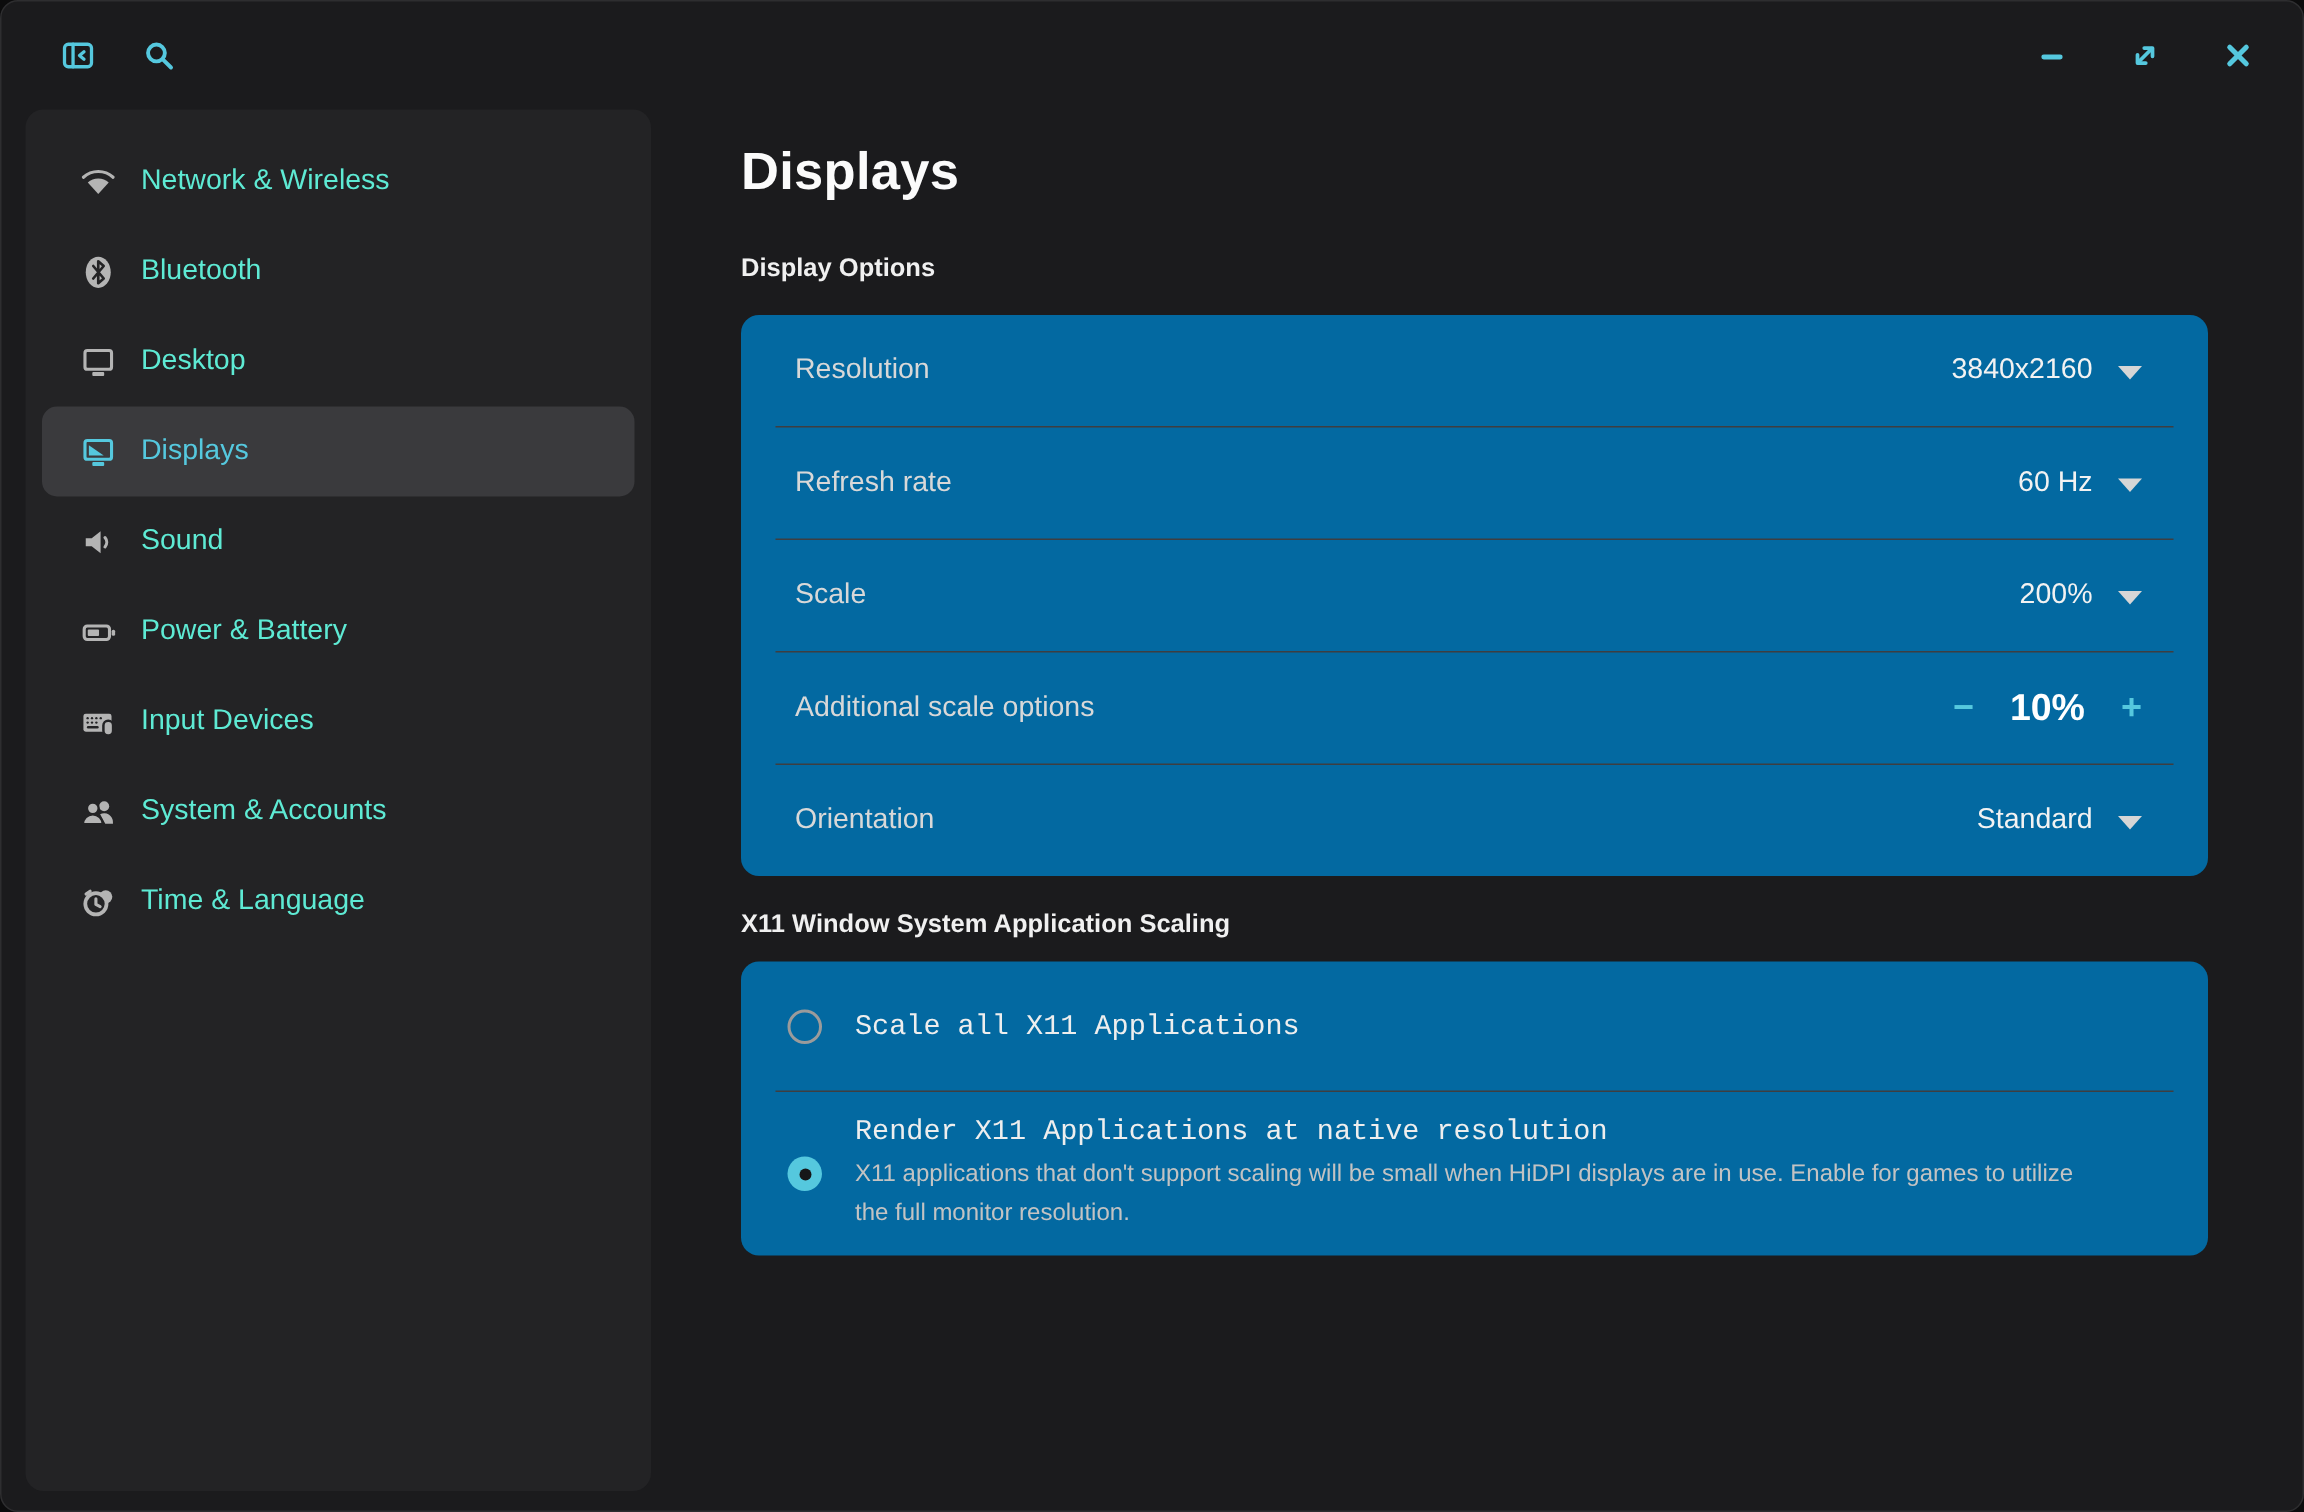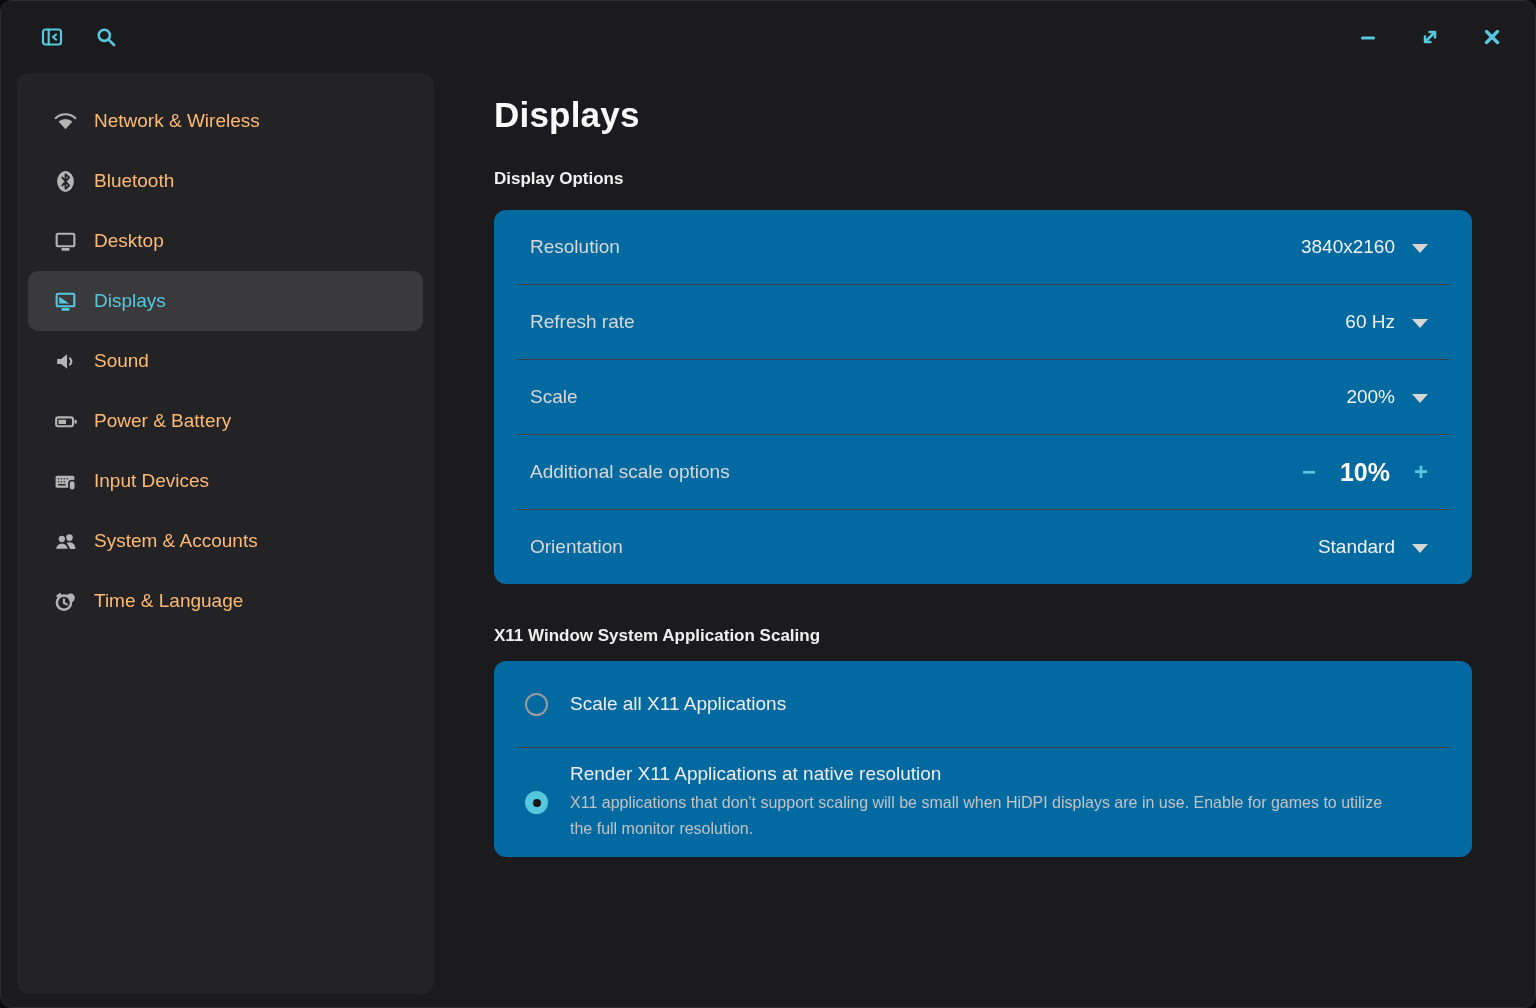--- a/index.html
+++ b/index.html
@@ -16,21 +16,21 @@
   .icon-btn { width: 26px; height: 26px; display: flex; align-items: center; justify-content: center; cursor: pointer; }
   .icon-btn svg { width: 24px; height: 24px; }
   
   .sidebar {
     position: absolute; left: 16px; top: 72px; width: 417px; height: 921px;
     background: #232325; border-radius: 12px; padding-top: 18px;
   }
   .side-item {
     height: 60px; margin: 0 11px; display: flex; align-items: center;
     padding: 0 24px; gap: 16px; border-radius: 10px; cursor: pointer;
-    font-size: 19px; color: #fdba74;
+    font-size: 19px; color: #5eead4;
   }
   .side-item .si { width: 26px; height: 26px; flex: 0 0 26px; display: flex; align-items: center; justify-content: center; }
   .side-item .si svg { width: 25px; height: 25px; }
   .side-item svg .st { stroke: #b4b4b4; fill: none; stroke-width: 2; stroke-linecap: round; stroke-linejoin: round; }
   .side-item svg .fl { fill: #b4b4b4; }
   .side-item svg .cut { stroke: #232325; fill: none; stroke-linecap: round; stroke-linejoin: round; }
   .side-item.selected { background: #3a3a3d; color: #55c8de; }
   .side-item.selected svg .st { stroke: #55c8de; }
   .side-item.selected svg .fl { fill: #55c8de; }
   
@@ -49,21 +49,21 @@
   .step-value { font-size: 25px; font-weight: 700; color: #ffffff; }
   
   .option { display: flex; align-items: center; gap: 22px; padding: 15px 44px 15px 31px; min-height: 86px; cursor: pointer; }
   .radio { width: 23px; height: 23px; border-radius: 50%; border: 2px solid #9b9b9b; flex: 0 0 23px; position: relative; }
   .radio.checked { border: none; background: #55c8de; }
   .radio.checked::after {
     content: ""; position: absolute; left: 50%; top: 50%; width: 8px; height: 8px;
     transform: translate(-50%, -50%); border-radius: 50%; background: #161618;
   }
   .option-text { display: flex; flex-direction: column; gap: 5px; }
-  .option-title { font-size: 19px; color: #eeeeee; }
+  .option-title { font-size: 19px; color: #eeeeee; font-family: Liberation Mono, monospace; }
   .option-desc { font-size: 16px; color: #c3c3c3; max-width: 835px; line-height: 26px; }
 </style>
 </head>
 <body>
 
 <div class="window">
 
   <div class="topbar">
     <div class="left-icons">
       <div class="icon-btn">
@@ -260,21 +260,21 @@
       <div class="row">
         <span class="row-label">Orientation</span>
         <div class="row-control">
           <span class="row-value">Standard</span>
           <span class="caret"></span>
         </div>
       </div>
 
     </div>
 
-    <h2 class="section-heading" style="margin-top:42px;">X11 Window System Application Scaling</h2>
+    <h2 class="section-heading" style="margin-top:22px;">X11 Window System Application Scaling</h2>
 
     <div class="panel" style="margin-top:15px;">
 
       <div class="option">
         <span class="radio"></span>
         <div class="option-text">
           <span class="option-title">Scale all X11 Applications</span>
         </div>
       </div>
       <div class="divider"></div>

